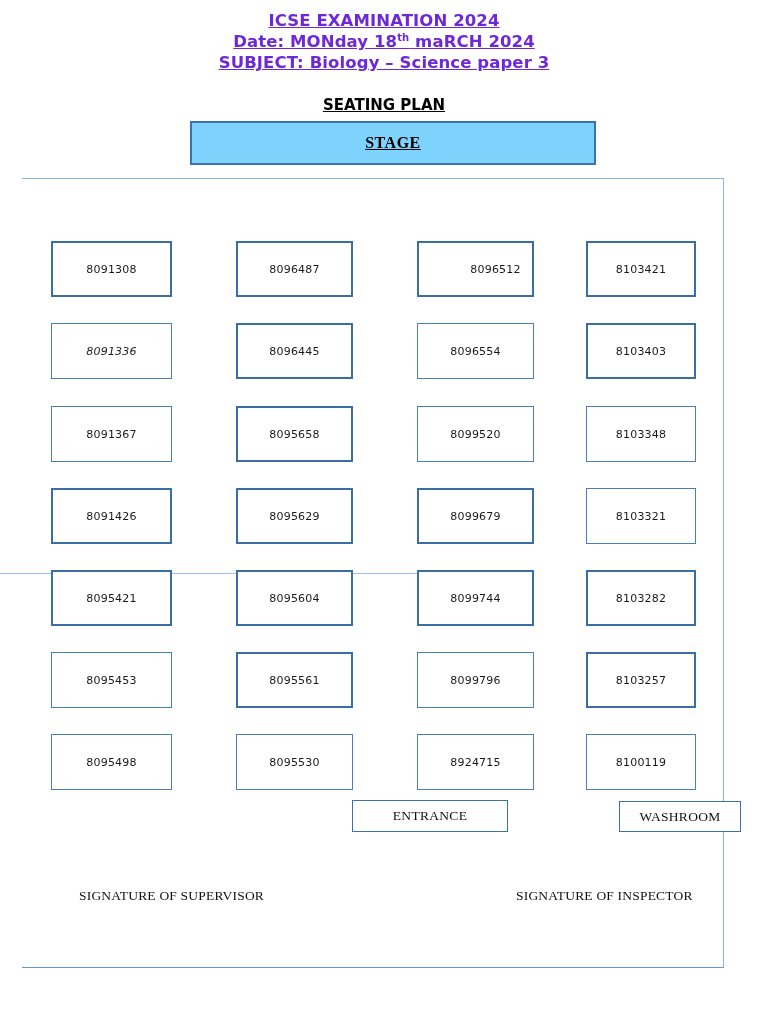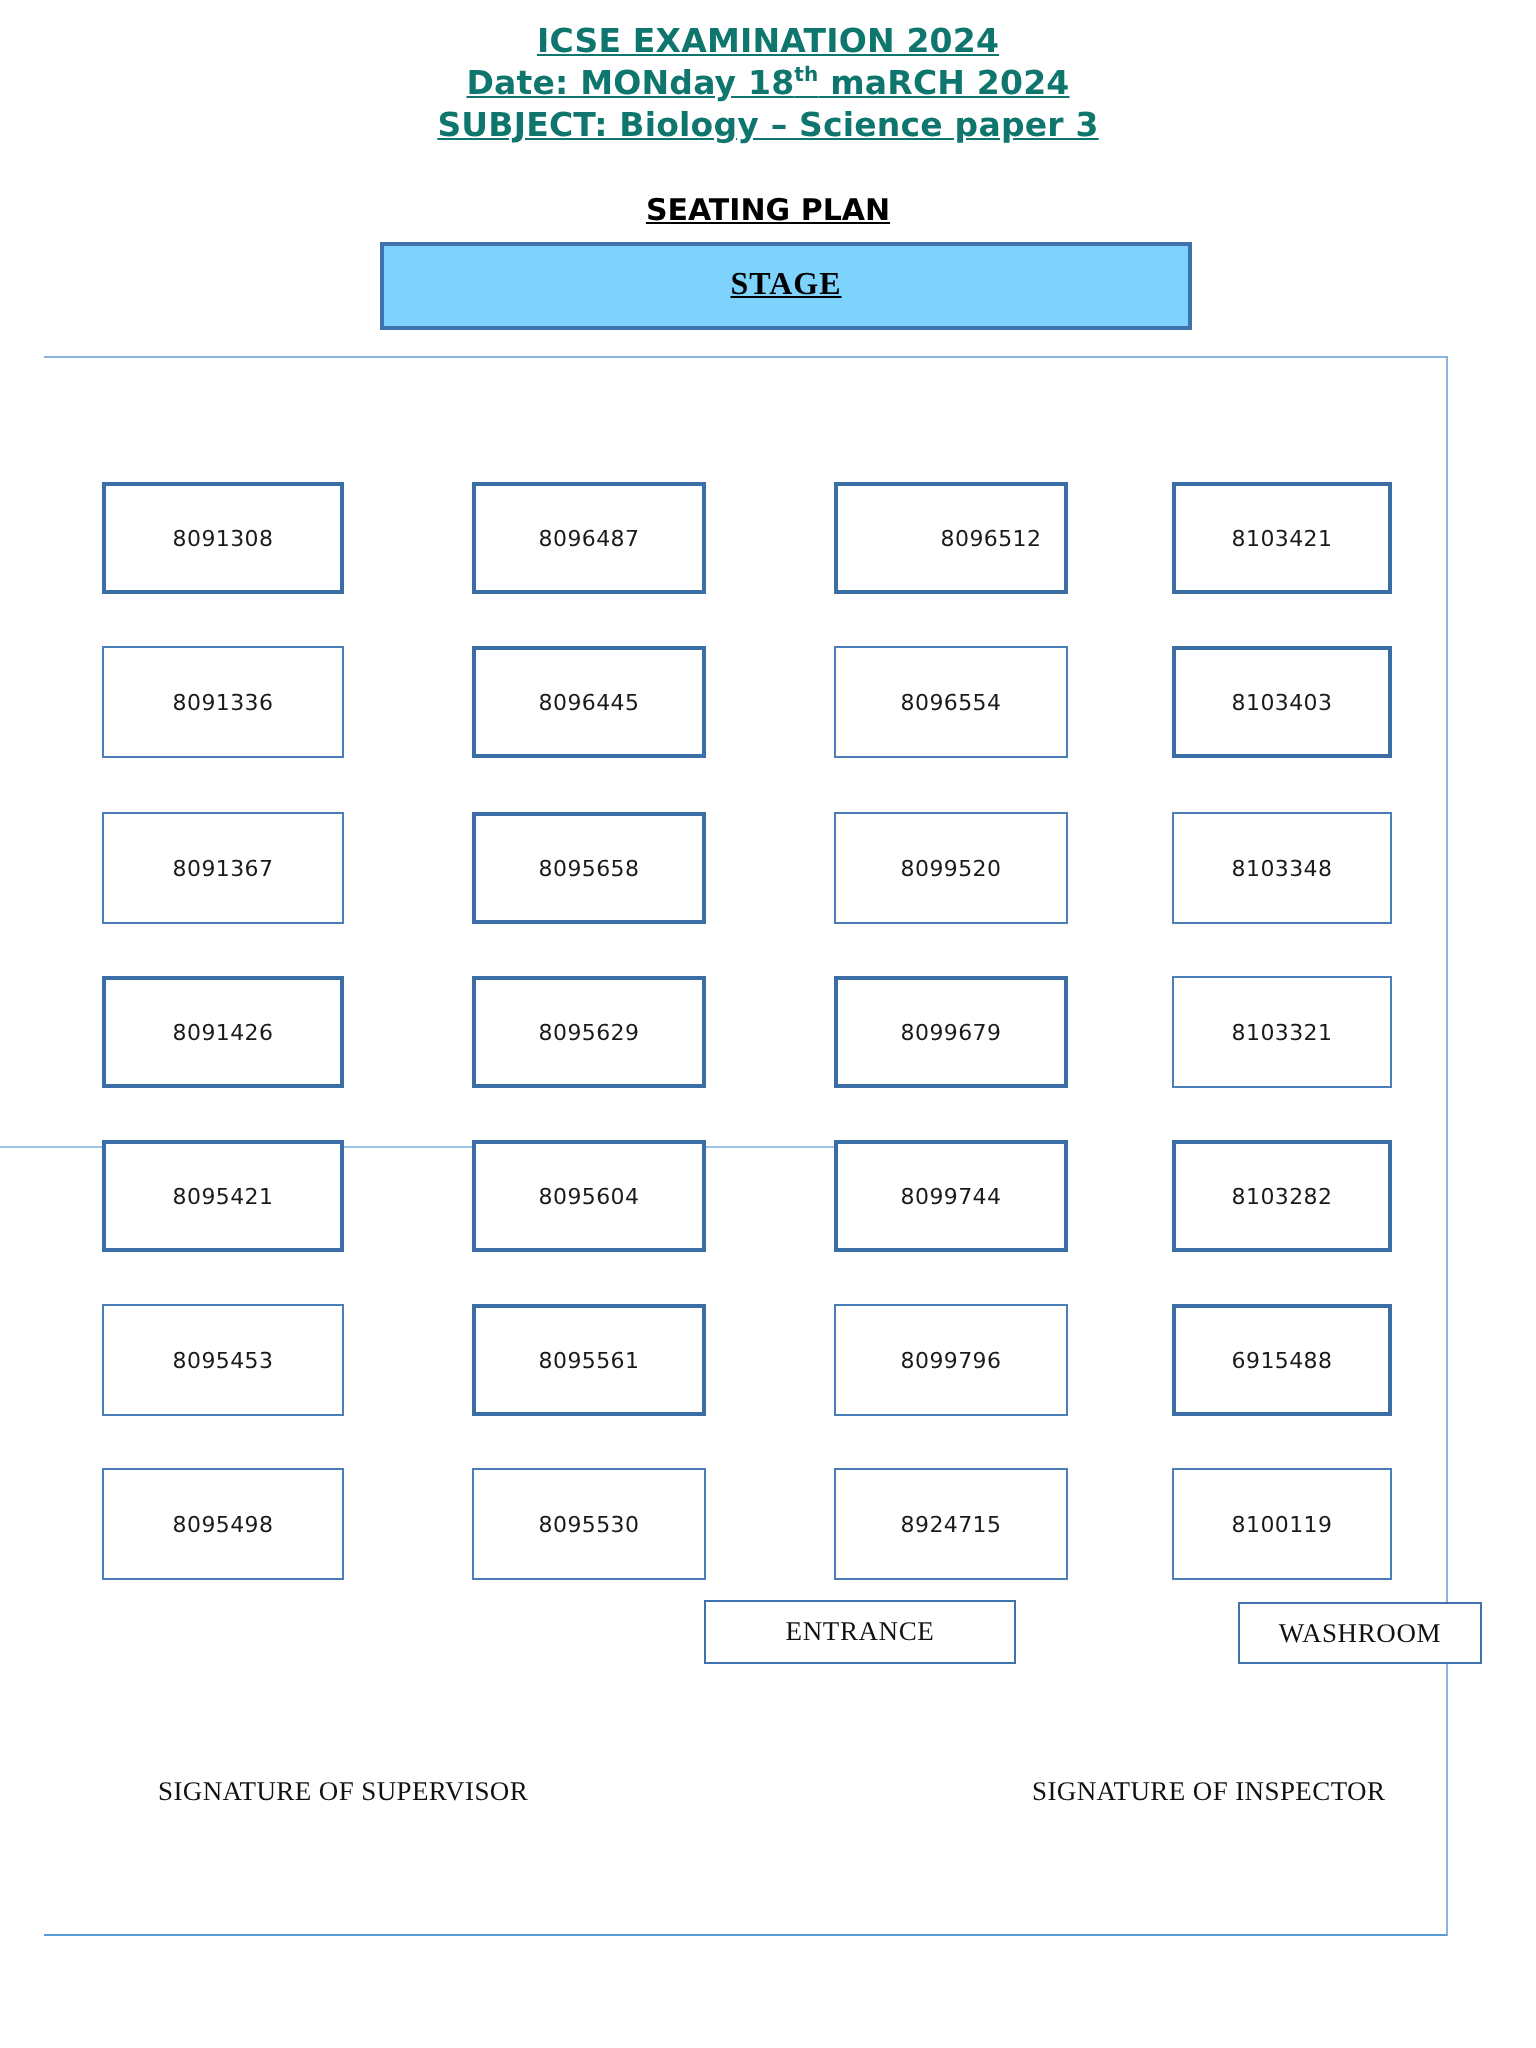--- a/index.html
+++ b/index.html
@@ -20,21 +20,21 @@
     position: absolute;
     top: 10px;
     left: 0;
     width: 768px;
     text-align: center;
   }
   .hline {
     font-family: "DejaVu Sans", sans-serif;
     font-size: 16.5px;
     font-weight: 700;
-    color: #0f766e;
+    color: #6d28d9;
     letter-spacing: 0.1px;
     line-height: 21px;
     white-space: nowrap;
   }
   .hline span.u { text-decoration: underline; }
   sup.th {
     font-size: 10px;
     vertical-align: super;
     line-height: 0;
   }
@@ -177,21 +177,21 @@
   <div id="stage-label">STAGE</div>
 </div>
 
 <div id="hall-border"></div>
 <div id="hall-divider-line"></div>
 
 <div id="seat-grid">
     <div class="seat thick" style="left: 51px; top: 241px; width: 121px; height: 56px;">
       <span class="seat-label">8091308</span>
     </div>
-    <div class="seat" style="left: 51px; top: 323px; width: 121px; height: 56px;">
+    <div class="seat" style="left: 51px; top: 323px; width: 121px; height: 56px; font-style: italic;">
       <span class="seat-label">8091336</span>
     </div>
     <div class="seat" style="left: 51px; top: 406px; width: 121px; height: 56px;">
       <span class="seat-label">8091367</span>
     </div>
     <div class="seat thick" style="left: 51px; top: 488px; width: 121px; height: 56px;">
       <span class="seat-label">8091426</span>
     </div>
     <div class="seat thick" style="left: 51px; top: 570px; width: 121px; height: 56px;">
       <span class="seat-label">8095421</span>
@@ -253,21 +253,21 @@
     <div class="seat" style="left: 586px; top: 406px; width: 110px; height: 56px;">
       <span class="seat-label">8103348</span>
     </div>
     <div class="seat" style="left: 586px; top: 488px; width: 110px; height: 56px;">
       <span class="seat-label">8103321</span>
     </div>
     <div class="seat thick" style="left: 586px; top: 570px; width: 110px; height: 56px;">
       <span class="seat-label">8103282</span>
     </div>
     <div class="seat thick" style="left: 586px; top: 652px; width: 110px; height: 56px;">
-      <span class="seat-label">6915488</span>
+      <span class="seat-label">8103257</span>
     </div>
     <div class="seat" style="left: 586px; top: 734px; width: 110px; height: 56px;">
       <span class="seat-label">8100119</span>
     </div>
   </div>
 
 <div class="facility" id="entrance-box">
   <span class="facility-label">ENTRANCE</span>
 </div>
 <div class="facility" id="washroom-box">

